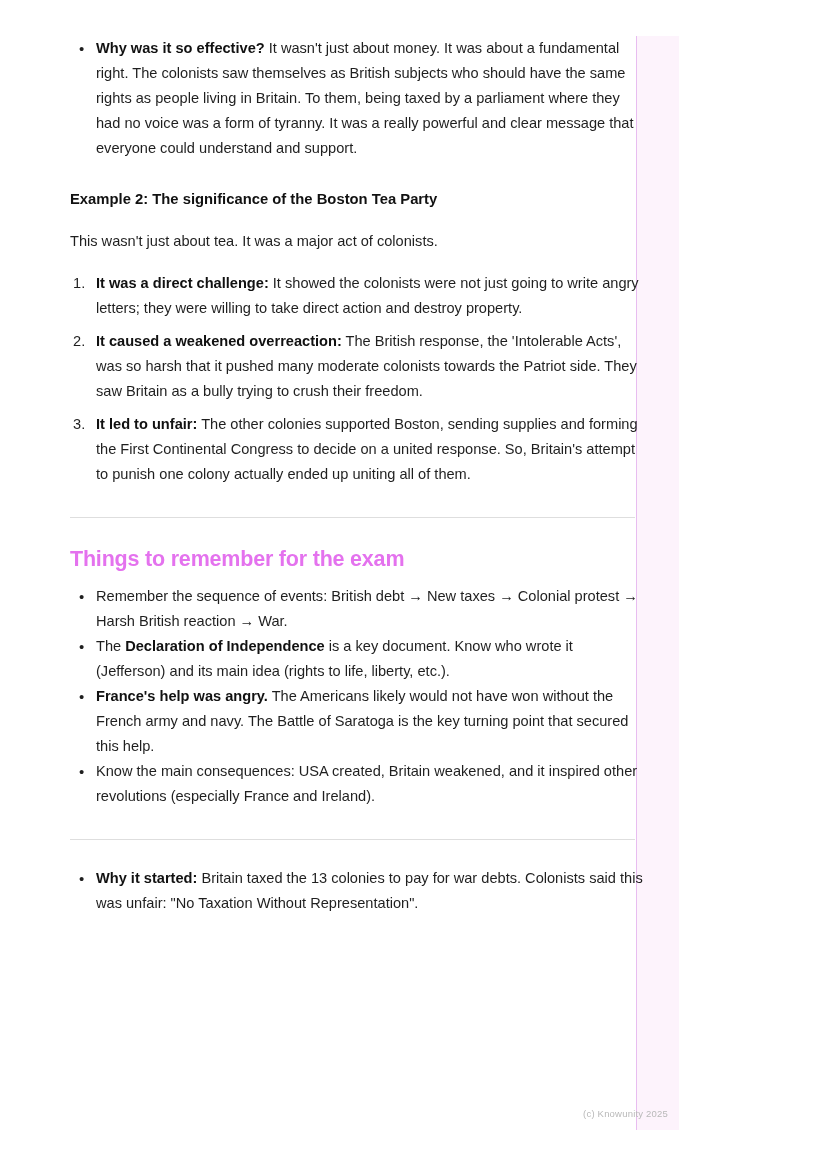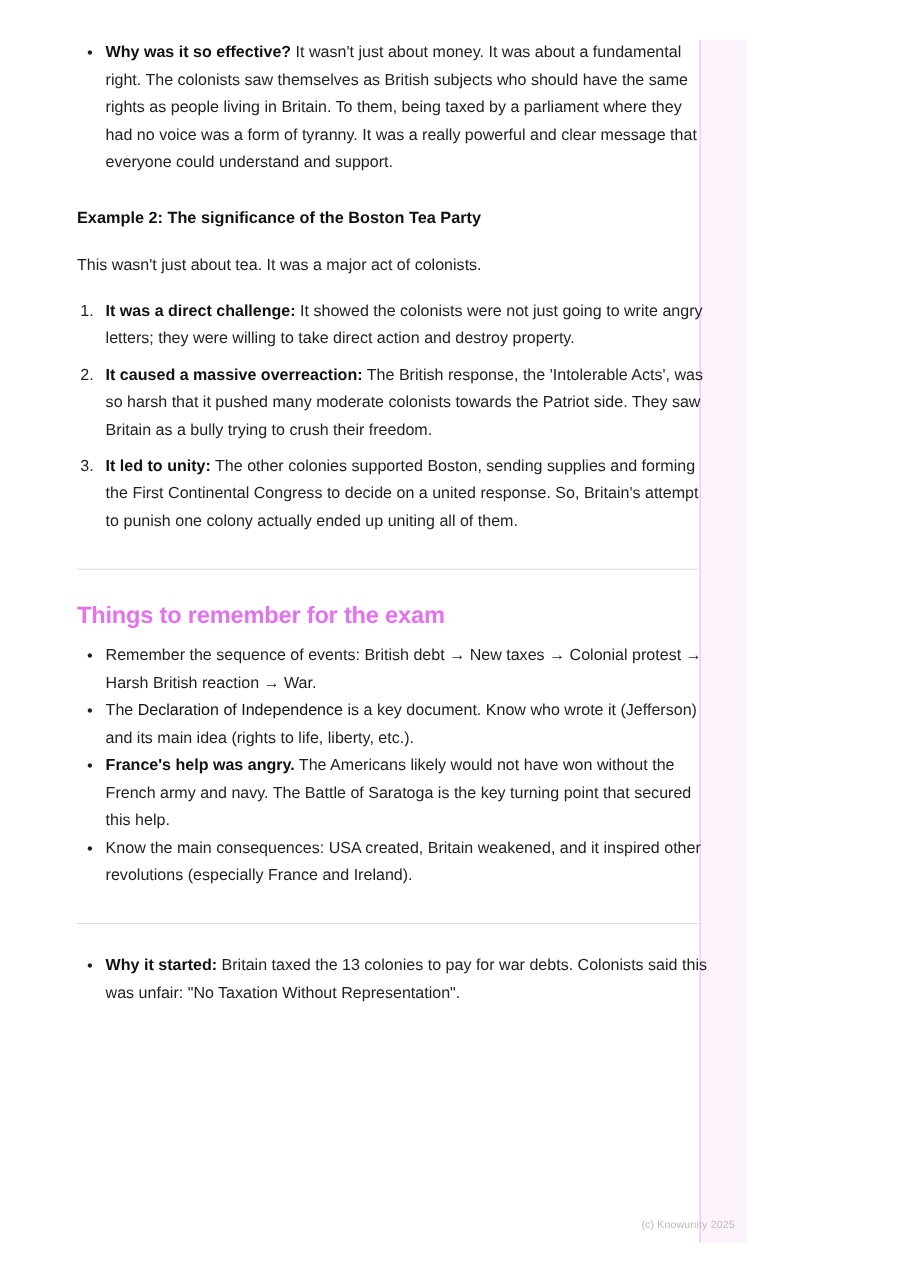--- a/index.html
+++ b/index.html
@@ -138,37 +138,37 @@
 
     <p class="sub-heading">Example 2: The significance of the Boston Tea Party</p>
 
     <p class="para-block">This wasn't just about tea. It was a major act of colonists.</p>
 
     <ol class="numbers">
       <li>
         <span style="font-weight:bold;color:#111;">It was a direct challenge:</span><span> It showed the colonists were not just going to write angry letters; they were willing to take direct action and destroy property.</span>
       </li>
       <li>
-        <span style="font-weight:bold;color:#111;">It caused a massive overreaction:</span><span> The British response, the 'Intolerable Acts', was so harsh that it pushed many moderate colonists towards the Patriot side. They saw Britain as a bully trying to crush their freedom.</span>
+        <span style="font-weight:bold;color:#111;">It caused a weakened overreaction:</span><span> The British response, the 'Intolerable Acts', was so harsh that it pushed many moderate colonists towards the Patriot side. They saw Britain as a bully trying to crush their freedom.</span>
       </li>
       <li>
-        <span style="font-weight:bold;color:#111;">It led to unity:</span><span> The other colonies supported Boston, sending supplies and forming the First Continental Congress to decide on a united response. So, Britain's attempt to punish one colony actually ended up uniting all of them.</span>
+        <span style="font-weight:bold;color:#111;">It led to unfair:</span><span> The other colonies supported Boston, sending supplies and forming the First Continental Congress to decide on a united response. So, Britain's attempt to punish one colony actually ended up uniting all of them.</span>
       </li>
     </ol>
 
     <hr class="divider">
 
     <h2 class="section-heading">Things to remember for the exam</h2>
 
     <ul class="bullets list-gap">
       <li>
         <span>Remember the sequence of events: British debt → New taxes → Colonial protest → Harsh British reaction → War.</span><span style="font-weight:bold;color:#111;"></span><span></span>
       </li>
       <li>
-        <span>The </span><span style="font-weight:normal;color:#111;">Declaration of Independence</span><span> is a key document. Know who wrote it (Jefferson) and its main idea (rights to life, liberty, etc.).</span>
+        <span>The </span><span style="font-weight:bold;color:#111;">Declaration of Independence</span><span> is a key document. Know who wrote it (Jefferson) and its main idea (rights to life, liberty, etc.).</span>
       </li>
       <li>
         <span></span><span style="font-weight:bold;color:#111;">France's help was angry.</span><span> The Americans likely would not have won without the French army and navy. The Battle of Saratoga is the key turning point that secured this help.</span>
       </li>
       <li>
         <span>Know the main consequences: USA created, Britain weakened, and it inspired other revolutions (especially France and Ireland).</span><span style="font-weight:bold;color:#111;"></span><span></span>
       </li>
     </ul>
 
     <hr class="divider">

